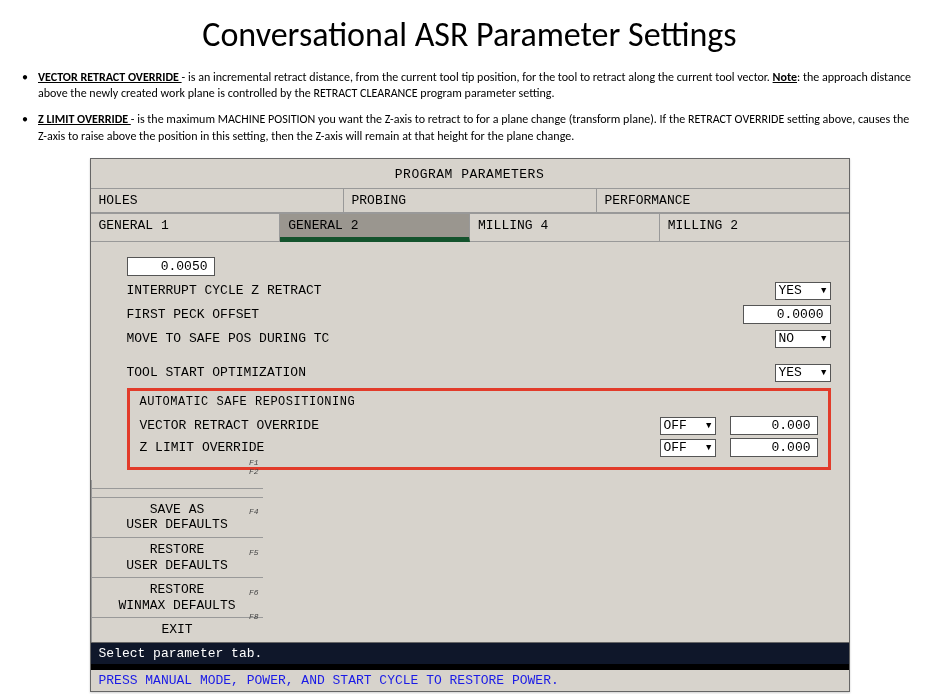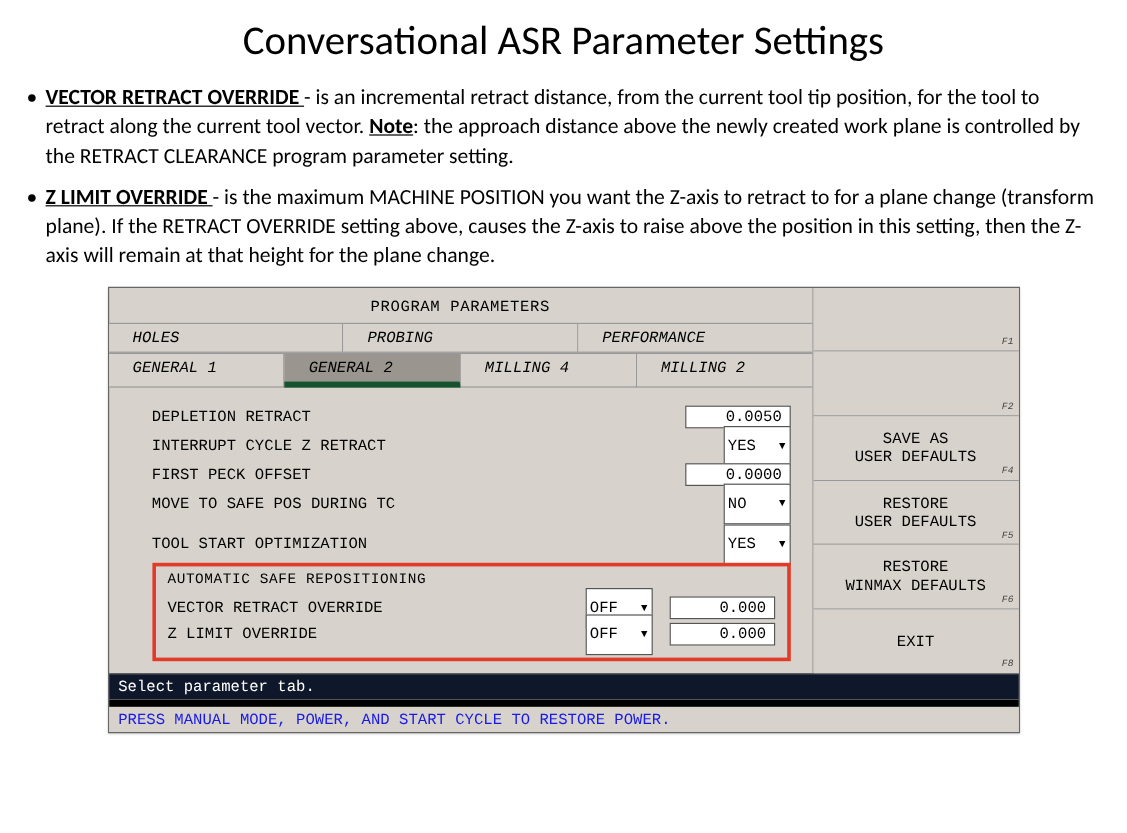--- a/index.html
+++ b/index.html
@@ -12,21 +12,21 @@
     width: 939px;
   }
   .title {
     text-align: center;
     font-size: 34px;
     font-weight: 400;
     margin: 4px 0 14px 0;
   }
   .bullet-list { margin: 0; padding: 0; list-style: none; }
   .bullet-list li {
-    font-size: 18px;
+    font-size: 12px;
     line-height: 1.35;
     margin-bottom: 10px;
     padding-left: 18px;
     position: relative;
   }
   .bullet-list li::before {
     content: "•";
     position: absolute;
     left: 2px;
     top: 0;
@@ -41,21 +41,21 @@
     background: #d7d3cc;
     font-family: "Lucida Console", "Courier New", monospace;
     font-size: 13px;
     color: #000;
     display: flex;
     flex-direction: column;
     box-shadow: 0 1px 2px rgba(0,0,0,0.2);
   }
   .panel-top {
     display: flex;
-    flex-direction: row;
+    flex-direction: column;
   }
   .panel-left {
     flex: 1;
     display: flex;
     flex-direction: column;
   }
   .panel-right {
     width: 172px;
     border-left: 1px solid #999;
     display: flex;
@@ -67,26 +67,25 @@
     font-weight: 400;
     letter-spacing: 0.5px;
   }
   
   .tabs-row {
     display: flex;
     border-top: 1px solid #999;
   }
   .tab {
     flex: 1;
-    padding: 4px 20px;
+    padding: 4px 8px;
     border-right: 1px solid #999;
     border-bottom: 1px solid #999;
     background: #d7d3cc;
     cursor: pointer;
-    font-style: italic;
   }
   .tab:last-child { border-right: none; }
   .tab.active {
     background: #9a968f;
     color: #000000;
     border-bottom: 5px solid #14532d;
   }
   
   .content {
     padding: 14px 18px 10px 36px;
@@ -105,21 +104,21 @@
     border: 1px solid #555;
     text-align: right;
     padding: 1px 6px;
     font-family: inherit;
     font-size: 13px;
   }
   .sel {
     width: 56px;
     background: #fff;
     border: 1px solid #555;
-    padding: 16px 3px;
+    padding: 0 3px;
     display: inline-flex;
     align-items: center;
     justify-content: space-between;
     font-family: inherit;
     font-size: 13px;
     height: 18px;
   }
   .sel .caret { font-size: 9px; margin-left: 2px; }
   .spacer10 { height: 10px; }
 
@@ -152,21 +151,21 @@
     text-align: center;
     position: relative;
     background: #d7d3cc;
     cursor: pointer;
     padding: 4px 6px;
     line-height: 1.2;
   }
   .fkey .fk {
     position: absolute;
     right: 4px;
-    bottom: 2px;
+    bottom: 20px;
     font-size: 8px;
     color: #444;
     font-style: italic;
   }
   .fkey.empty { cursor: default; }
   .fkey:last-child { border-bottom: none; }
 
   
   .status-grey {
     background: #0f172a;
@@ -213,21 +212,20 @@
       </div>
       <div class="tabs-row">
         <div class="tab">GENERAL 1</div>
         <div class="tab active">GENERAL 2</div>
         <div class="tab">MILLING 4</div>
         <div class="tab">MILLING 2</div>
       </div>
 
       <div class="content">
         <div class="param-row">
-          <span class="param-label">DEPLETION RETRACT</span>
           <span class="val-box">0.0050</span>
         </div>
         <div class="param-row">
           <span class="param-label">INTERRUPT CYCLE Z RETRACT</span>
           <span class="sel">
               <span>YES</span>
               <span class="caret">▼</span>
             </span>
         </div>
         <div class="param-row">

